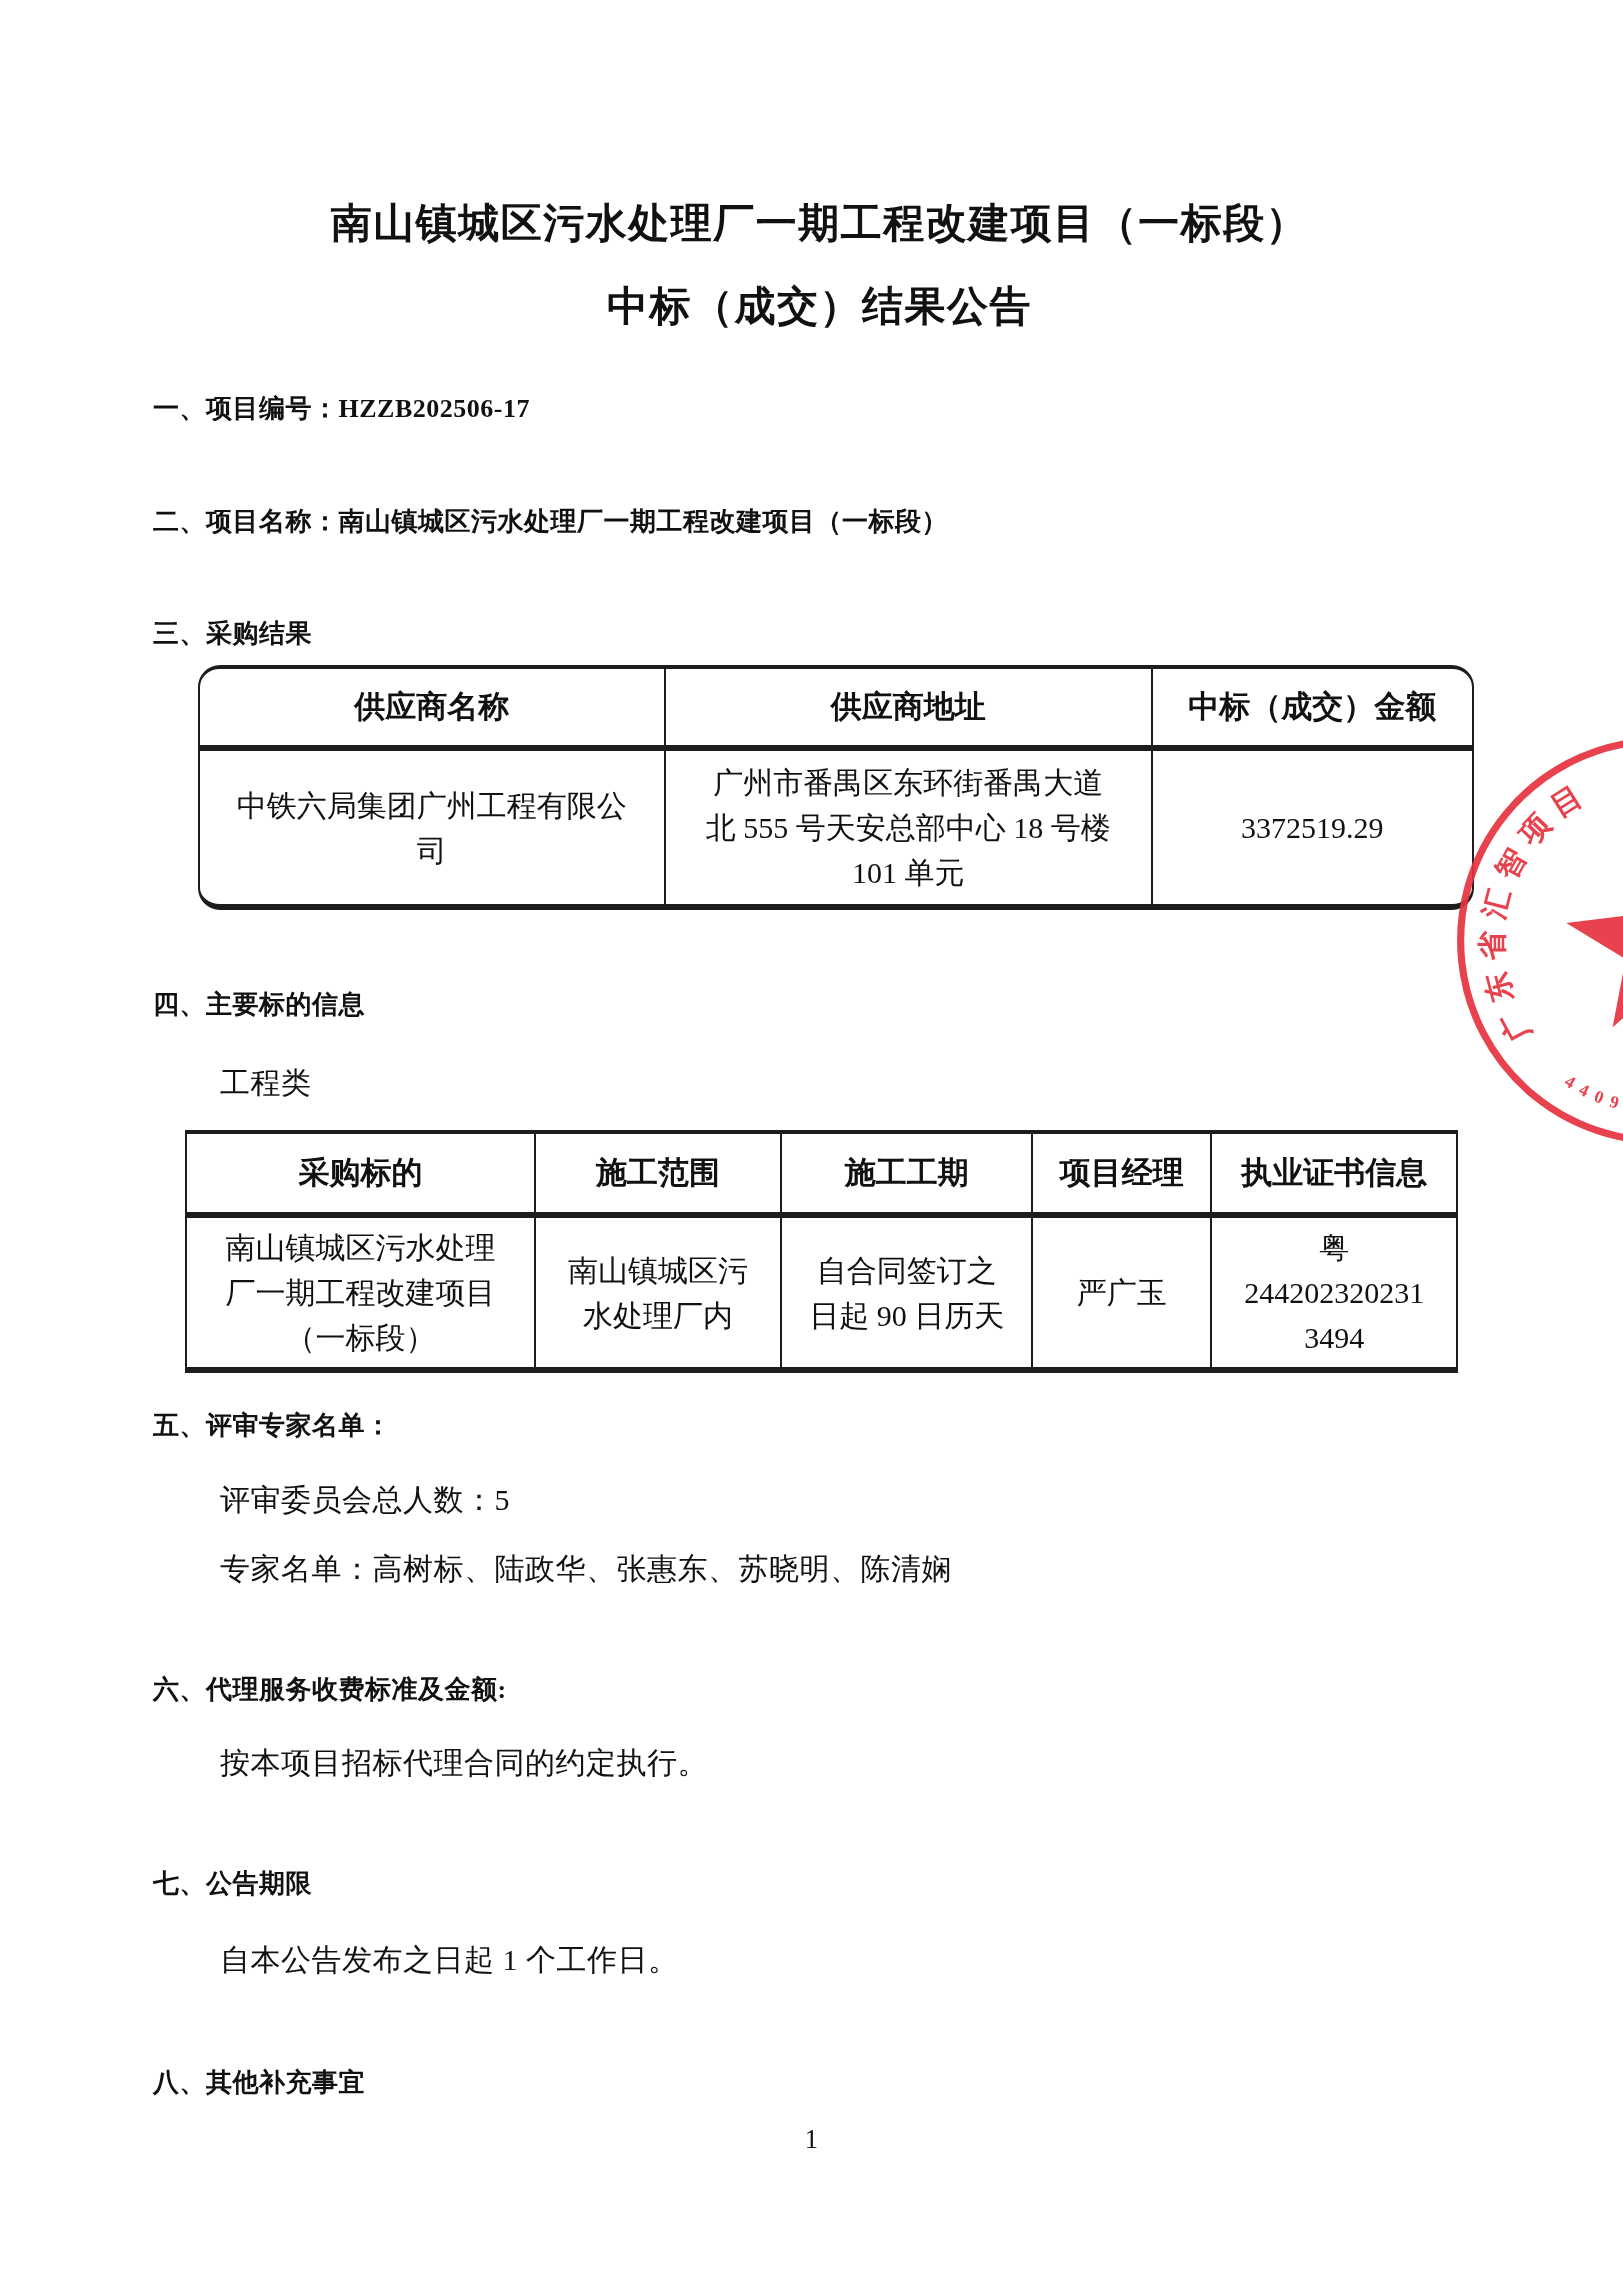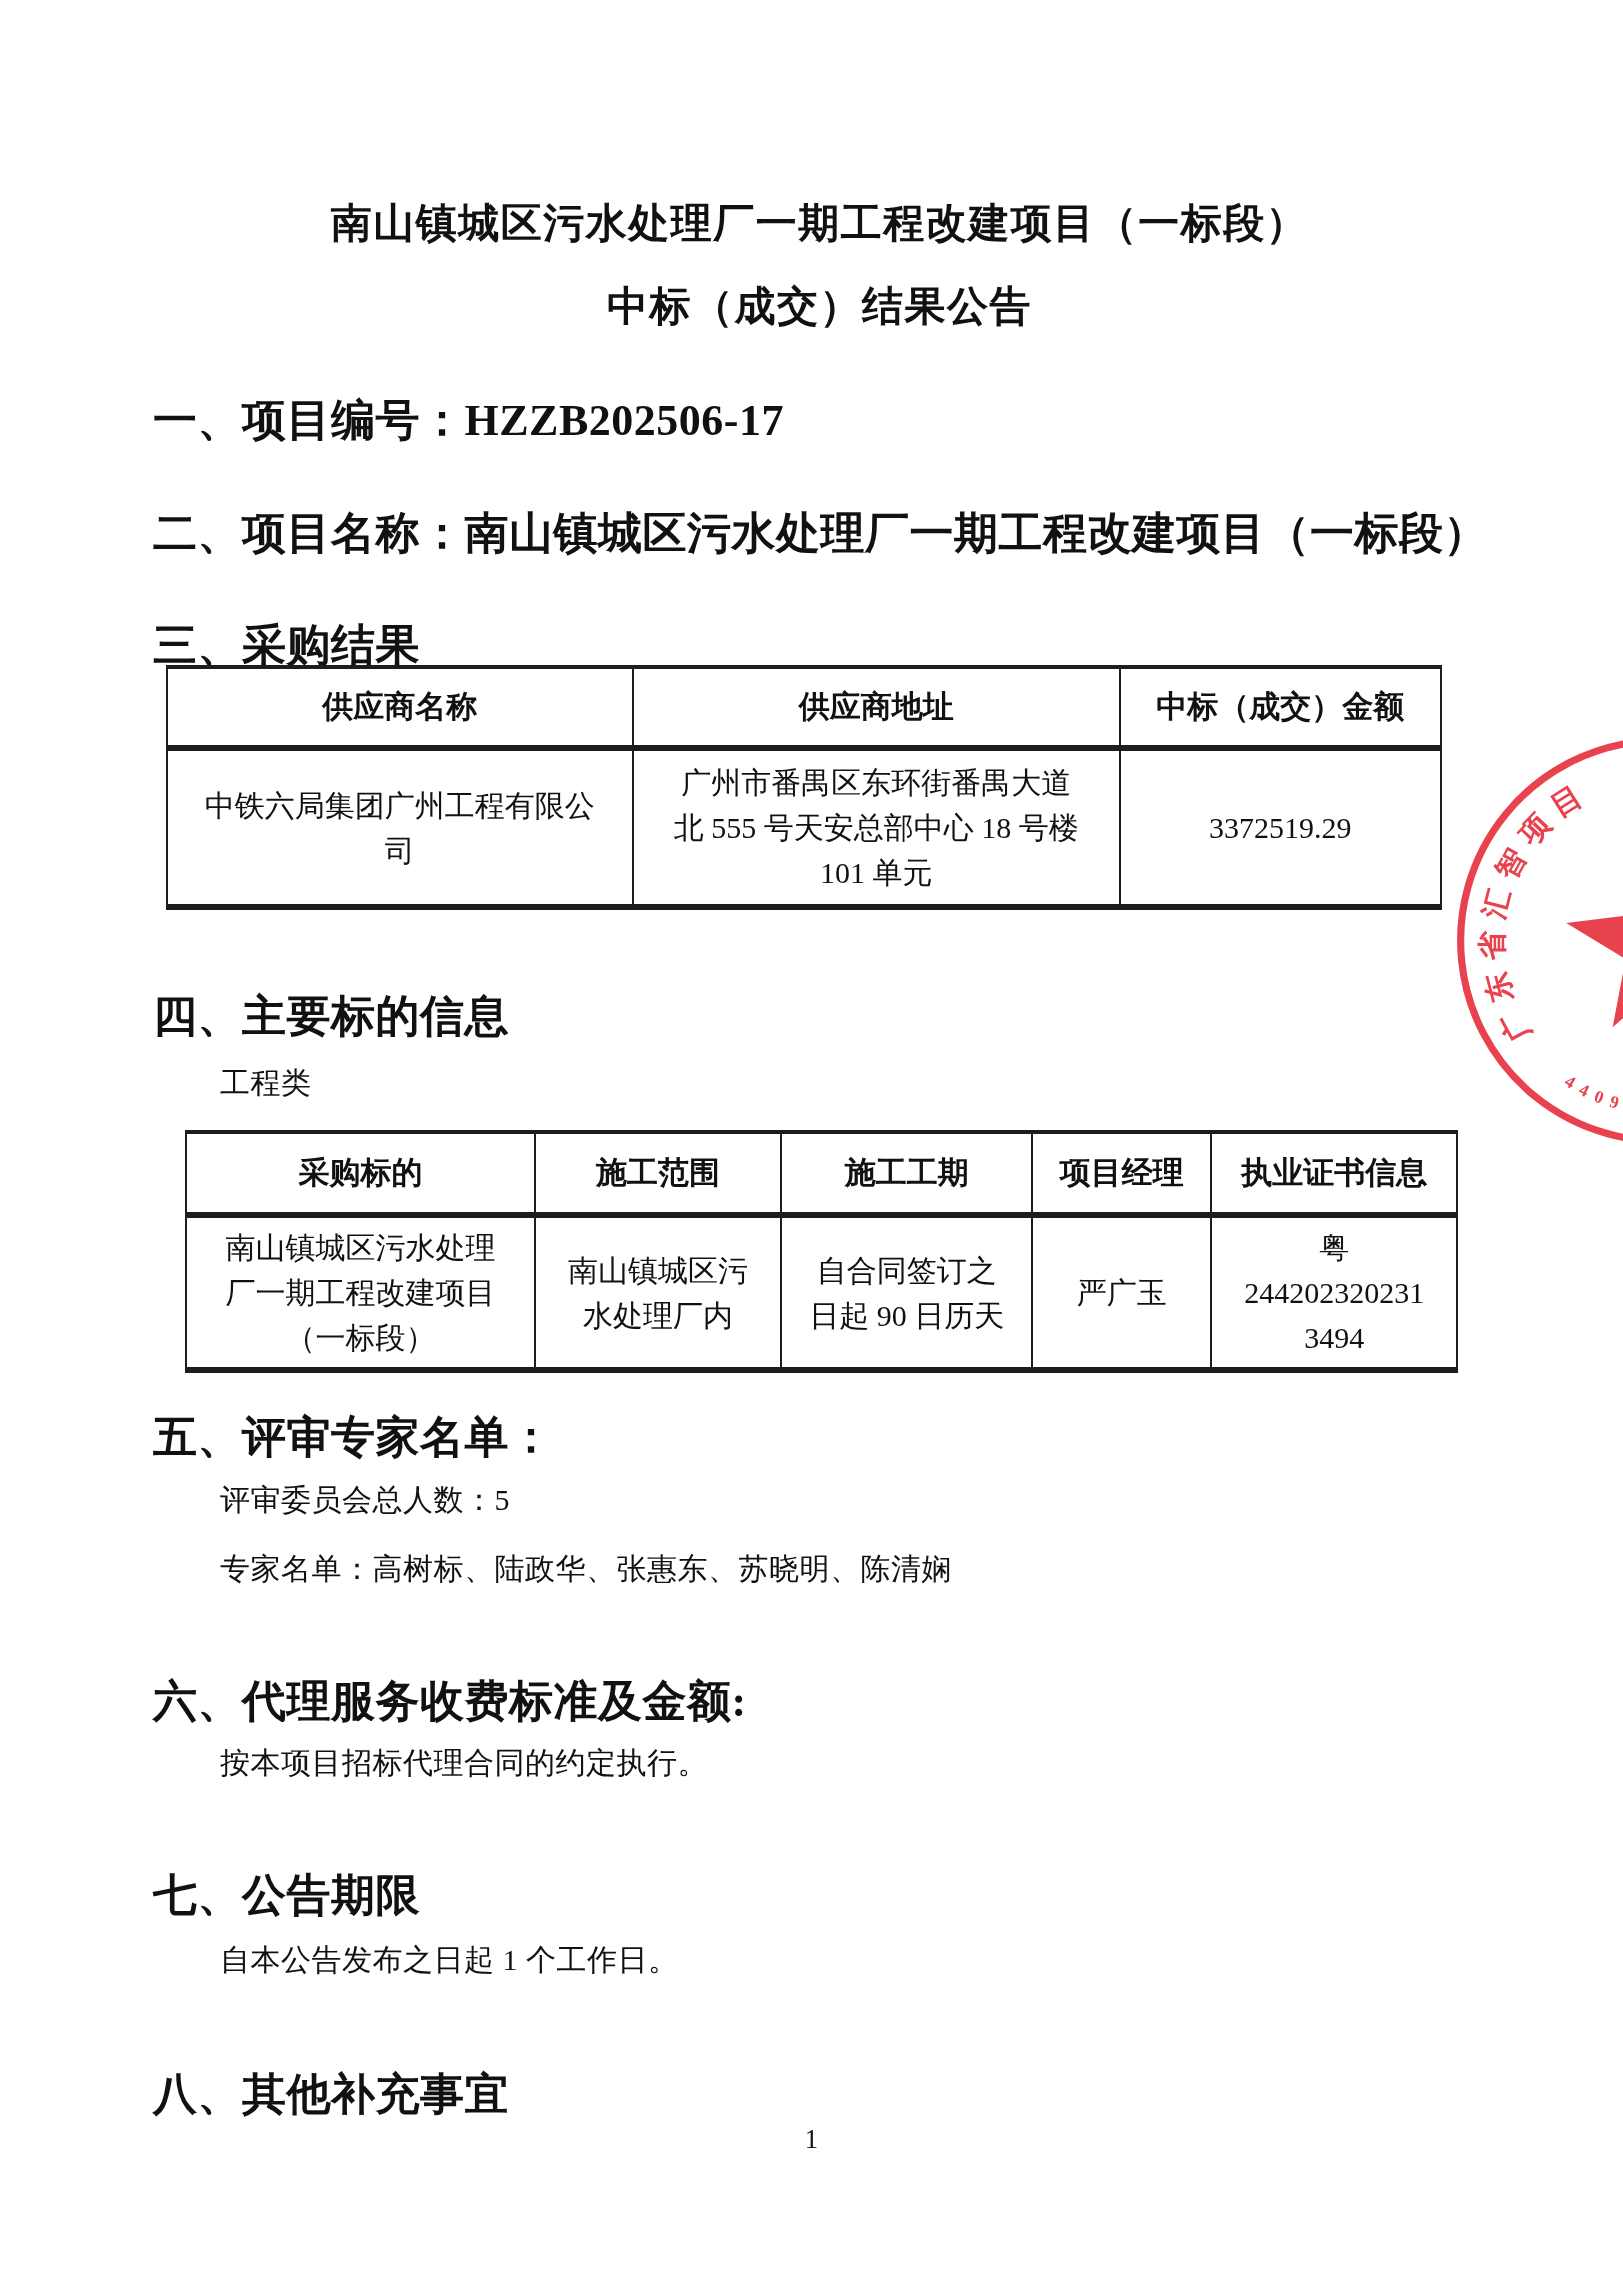--- a/index.html
+++ b/index.html
@@ -15,40 +15,40 @@
   .abs{position:absolute;}
   .title{
     left:8px;width:100%;
     text-align:center;
     font-size:41px;font-weight:bold;
     letter-spacing:1.5px;
     white-space:nowrap;
   }
   .h{ 
     left:153px;
-    font-size:44px;font-weight:bold;
+    font-size:26px;font-weight:bold;
     white-space:nowrap;
     letter-spacing:0.5px;
   }
   .b{ 
     left:220px;
     font-size:30px;font-weight:normal;
     white-space:nowrap;
     letter-spacing:0.5px;
   }
   
   .tbl{
     display:grid;
     box-sizing:border-box;
     border:2px solid #1d1d1d;
     border-top-width:4.6px;
     border-bottom-width:6.1px;
     background:#fff;
   }
-  .tbl1{top:665px;left:166px;width:1276px;grid-template-columns:36.6% 38.3% 25.1%;}
+  .tbl1{top:665px;left:198px;width:1276px;grid-template-columns:36.6% 38.3% 25.1%;border-radius:22px;}
   .tbl2{top:1130px;left:185px;width:1273px;grid-template-columns:27.5% 19.4% 19.8% 14.1% 19.2%;}
   .cell{
     box-sizing:border-box;
     display:flex;align-items:center;justify-content:center;
     text-align:center;
     border-right:2px solid #1d1d1d;
     padding:7.2px 9.2px;
     font-size:30px;
     line-height:1.5;
   }

